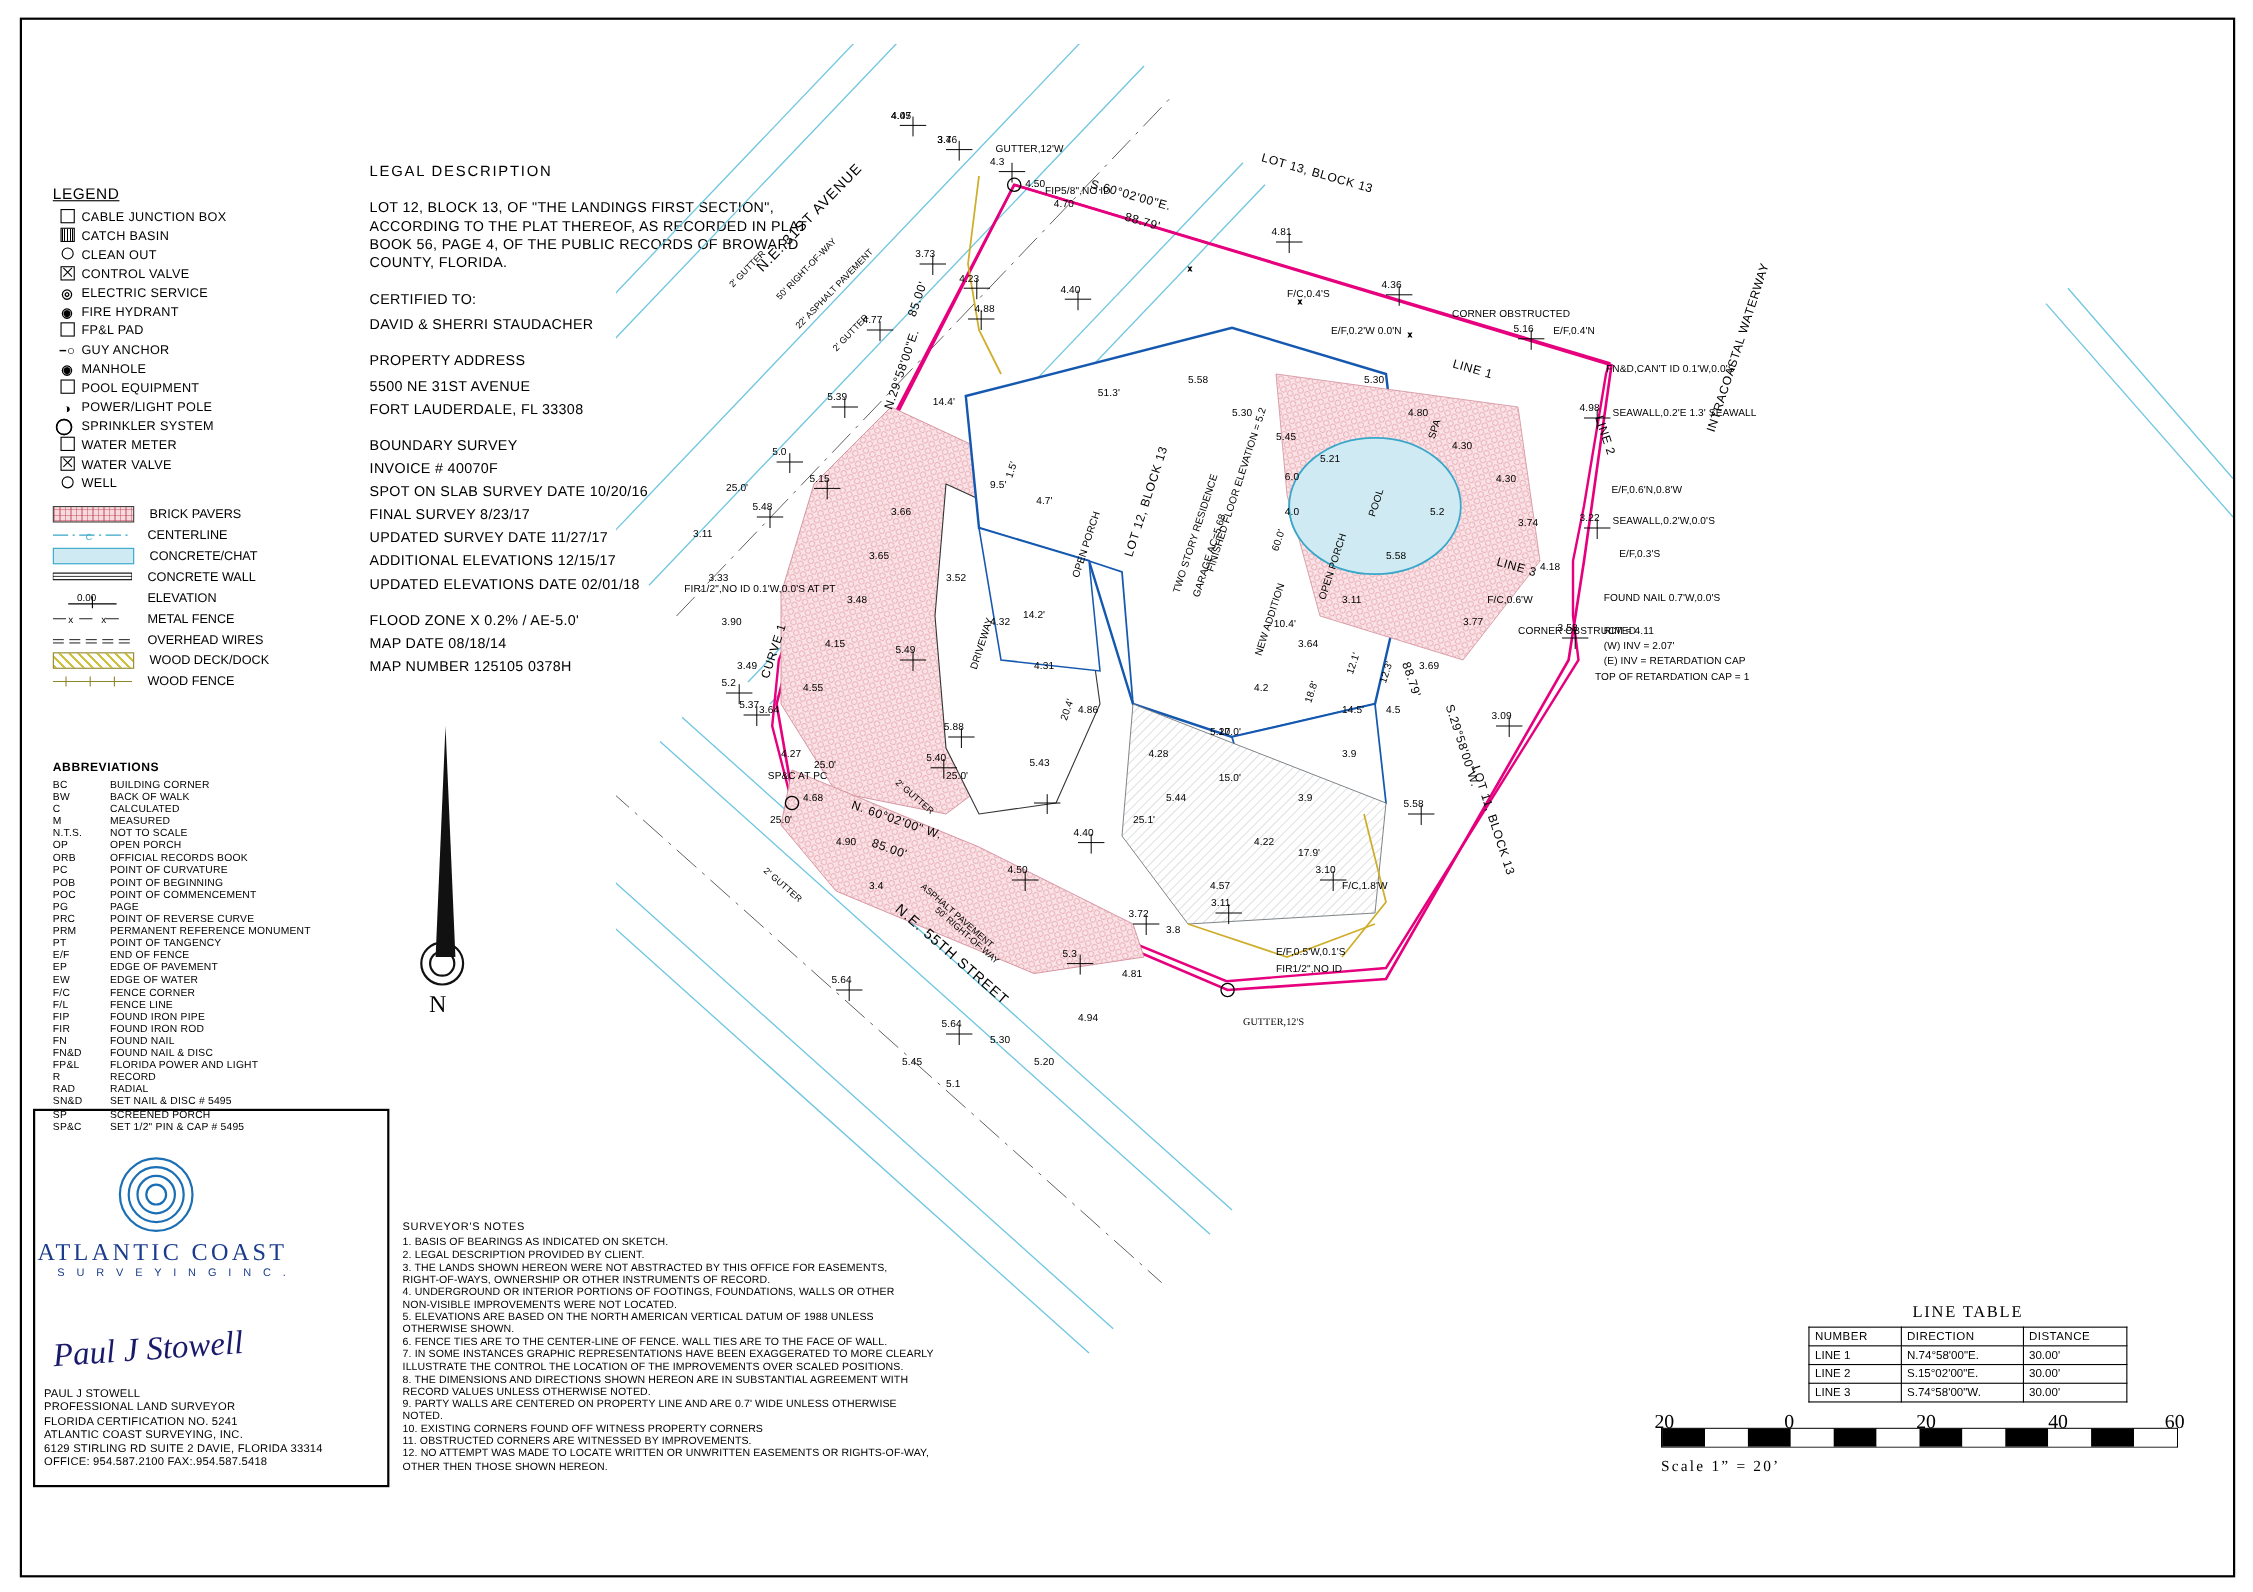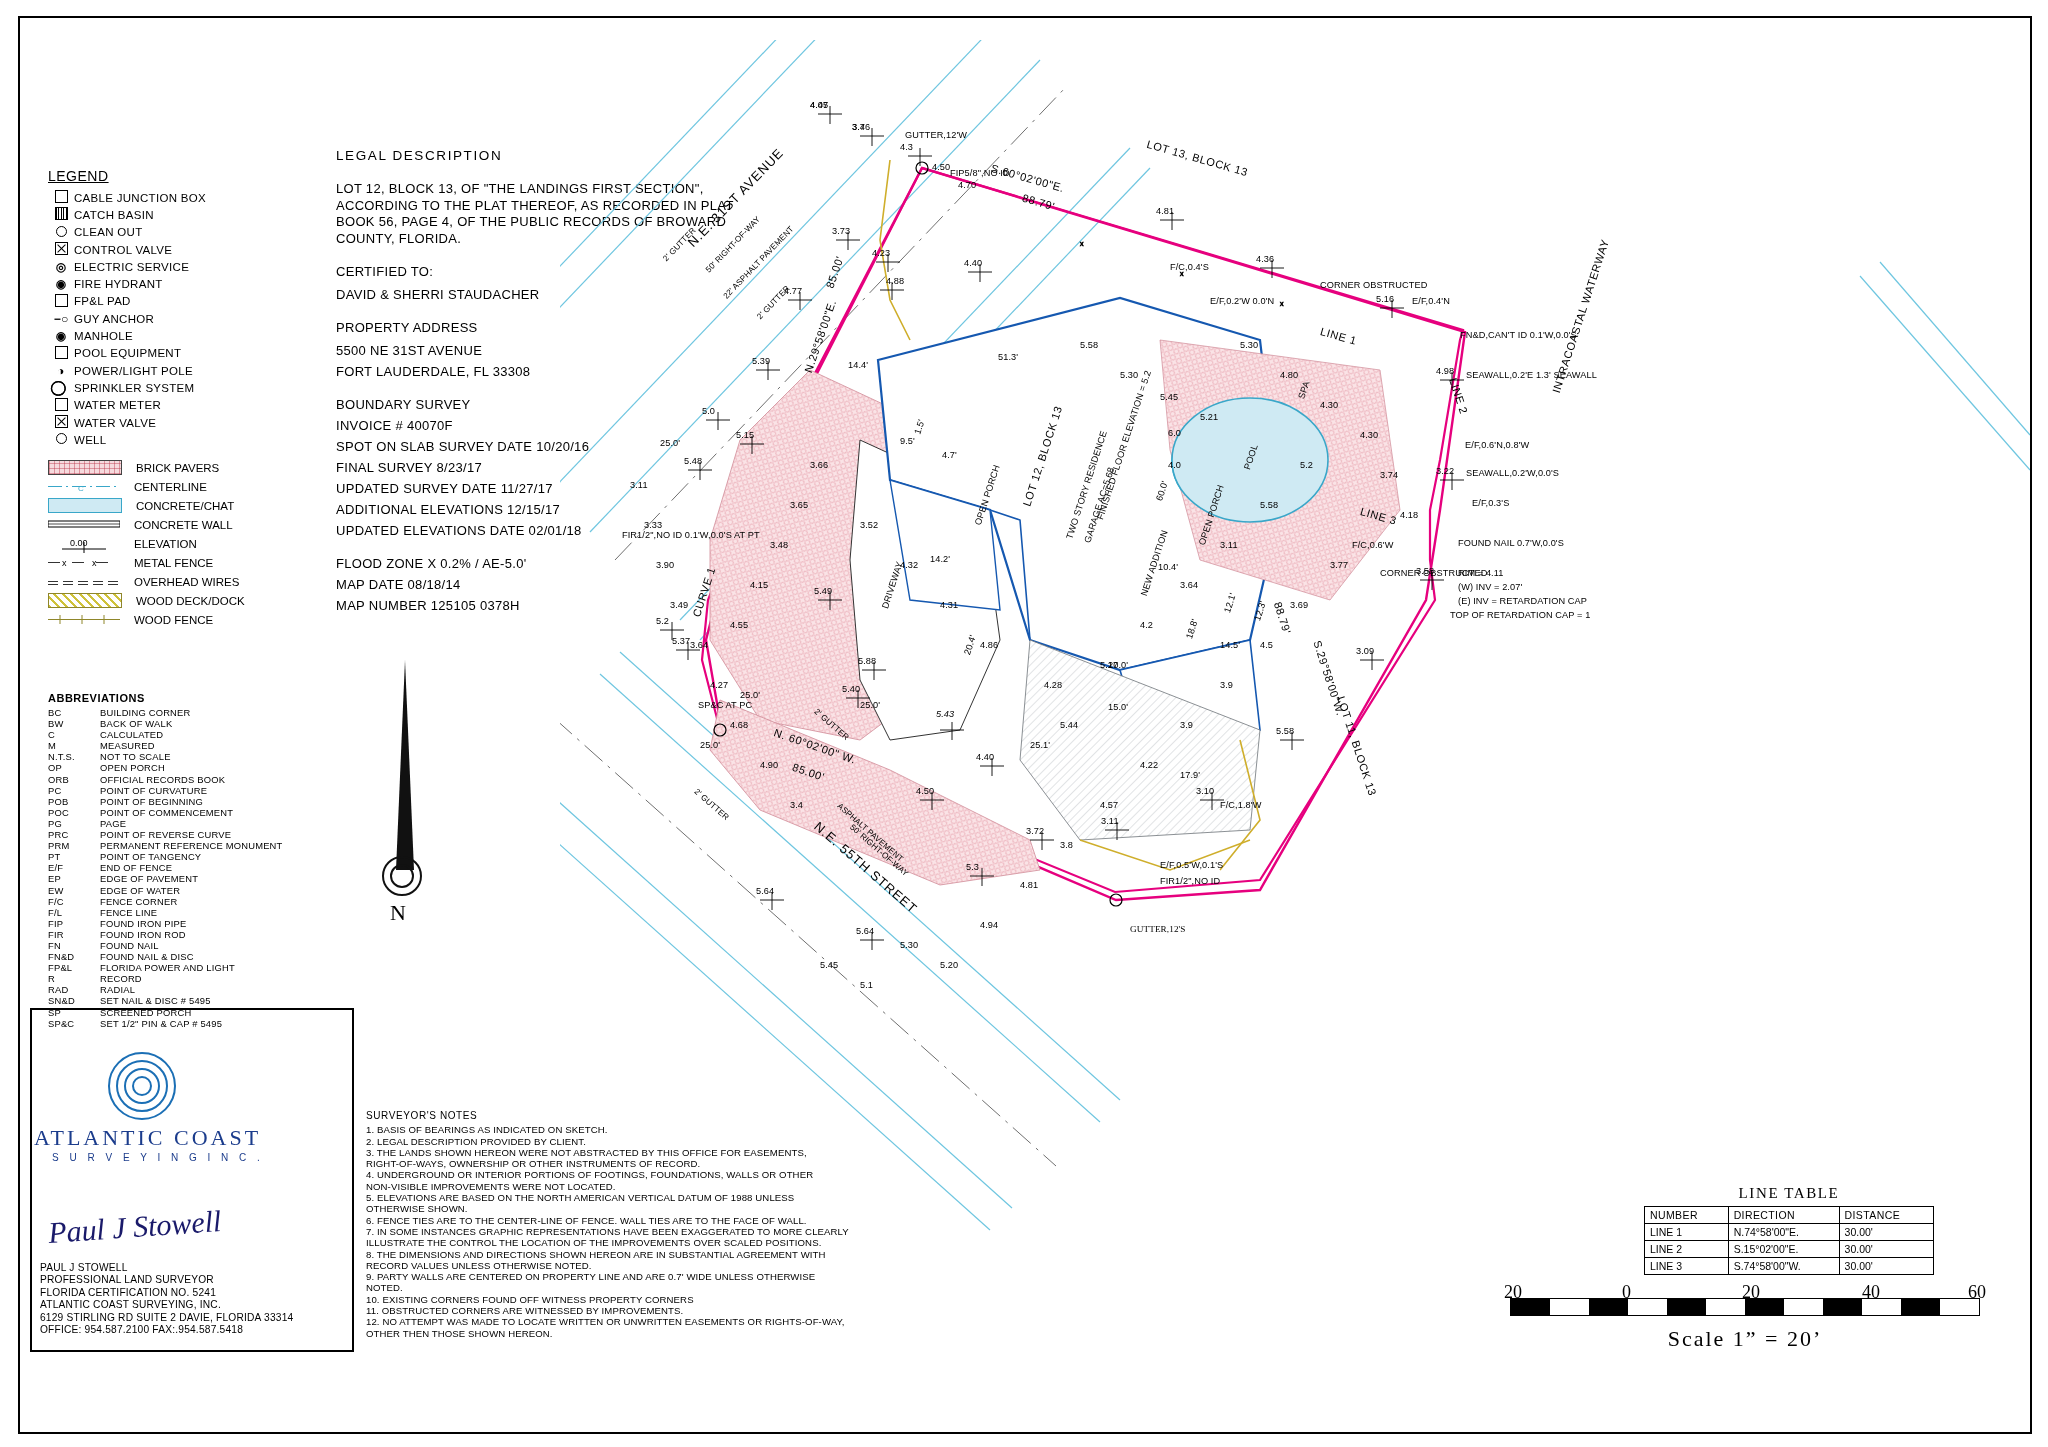--- a/index.html
+++ b/index.html
@@ -58,21 +58,21 @@
   .lt-title{text-align:center;font-size:15px;letter-spacing:1.6px;font-family:"Liberation Serif",serif;margin-bottom:4px;}
   table.lt{border-collapse:collapse;width:290px;font-size:10.5px;}
   table.lt td,table.lt th{border:1px solid #000;padding:2px 5px;text-align:left;font-weight:normal;}
   table.lt th{font-size:10.5px;letter-spacing:.4px;}
   
   .scalewrap{position:absolute;left:1510px;top:1282px;width:470px;}
   .sc-nums{position:relative;height:16px;font-size:18px;font-family:"Liberation Serif",serif;}
   .sc-nums span{position:absolute;top:0;}
   .sc-bar{position:relative;height:16px;border:1px solid #000;display:flex;}
   .sc-bar div{flex:1;}
-  .sc-label{text-align:center;font-size:22px;font-family:"Liberation Serif",serif;letter-spacing:2px;margin-top:10px;}
+  .sc-label{font-size:14px;font-family:"Liberation Serif",serif;letter-spacing:2px;margin-top:10px;}
   
   .north{position:absolute;left:370px;top:660px;width:80px;height:340px;}
   .north .needle{position:absolute;left:26px;top:0;width:0;height:0;border-left:9px solid transparent;border-right:9px solid transparent;border-bottom:210px solid #111;}
   .north .ring1{position:absolute;left:12px;top:196px;width:36px;height:36px;border:2px solid #111;border-radius:50%;}
   .north .ring2{position:absolute;left:20px;top:204px;width:20px;height:20px;border:2px solid #111;border-radius:50%;}
   .north .nlab{position:absolute;left:20px;top:240px;font-size:22px;font-family:"Liberation Serif",serif;}
   
   .map{position:absolute;left:560px;top:40px;width:1470px;height:1320px;}
   .map svg{position:absolute;left:0;top:0;}
   .mlab{position:absolute;font-size:9.2px;letter-spacing:.1px;white-space:nowrap;}
@@ -793,21 +793,21 @@
         <div class="mlab" style="left: 224px; top: 246px;">4.77</div>
         <div class="mlab" style="left: 192px; top: 316px;">5.39</div>
         <div class="mlab" style="left: 142px; top: 366px;">5.0</div>
         <div class="mlab" style="left: 176px; top: 390px;">5.15</div>
         <div class="mlab" style="left: 124px; top: 416px;">5.48</div>
         <div class="mlab" style="left: 96px; top: 576px;">5.2</div>
         <div class="mlab" style="left: 112px; top: 596px;">5.37</div>
         <div class="mlab" style="left: 254px; top: 546px;">5.49</div>
         <div class="mlab" style="left: 298px; top: 616px;">5.88</div>
         <div class="mlab" style="left: 282px; top: 644px;">5.40</div>
-        <div class="mlab" style="left: 376px; top: 669px; font-style: italic;">5.43</div>
+        <div class="mlab" style="left: 376px; top: 648px;">5.43</div>
         <div class="mlab" style="left: 416px; top: 712px;">4.40</div>
         <div class="mlab" style="left: 356px; top: 746px;">4.50</div>
         <div class="mlab" style="left: 466px; top: 786px;">3.72</div>
         <div class="mlab" style="left: 541px; top: 776px;">3.11</div>
         <div class="mlab" style="left: 636px; top: 746px;">3.10</div>
         <div class="mlab" style="left: 716px; top: 686px;">5.58</div>
         <div class="mlab" style="left: 796px; top: 606px;">3.09</div>
         <div class="mlab" style="left: 856px; top: 526px;">3.58</div>
         <div class="mlab" style="left: 876px; top: 426px;">3.22</div>
         <div class="mlab" style="left: 876px; top: 326px;">4.98</div>

